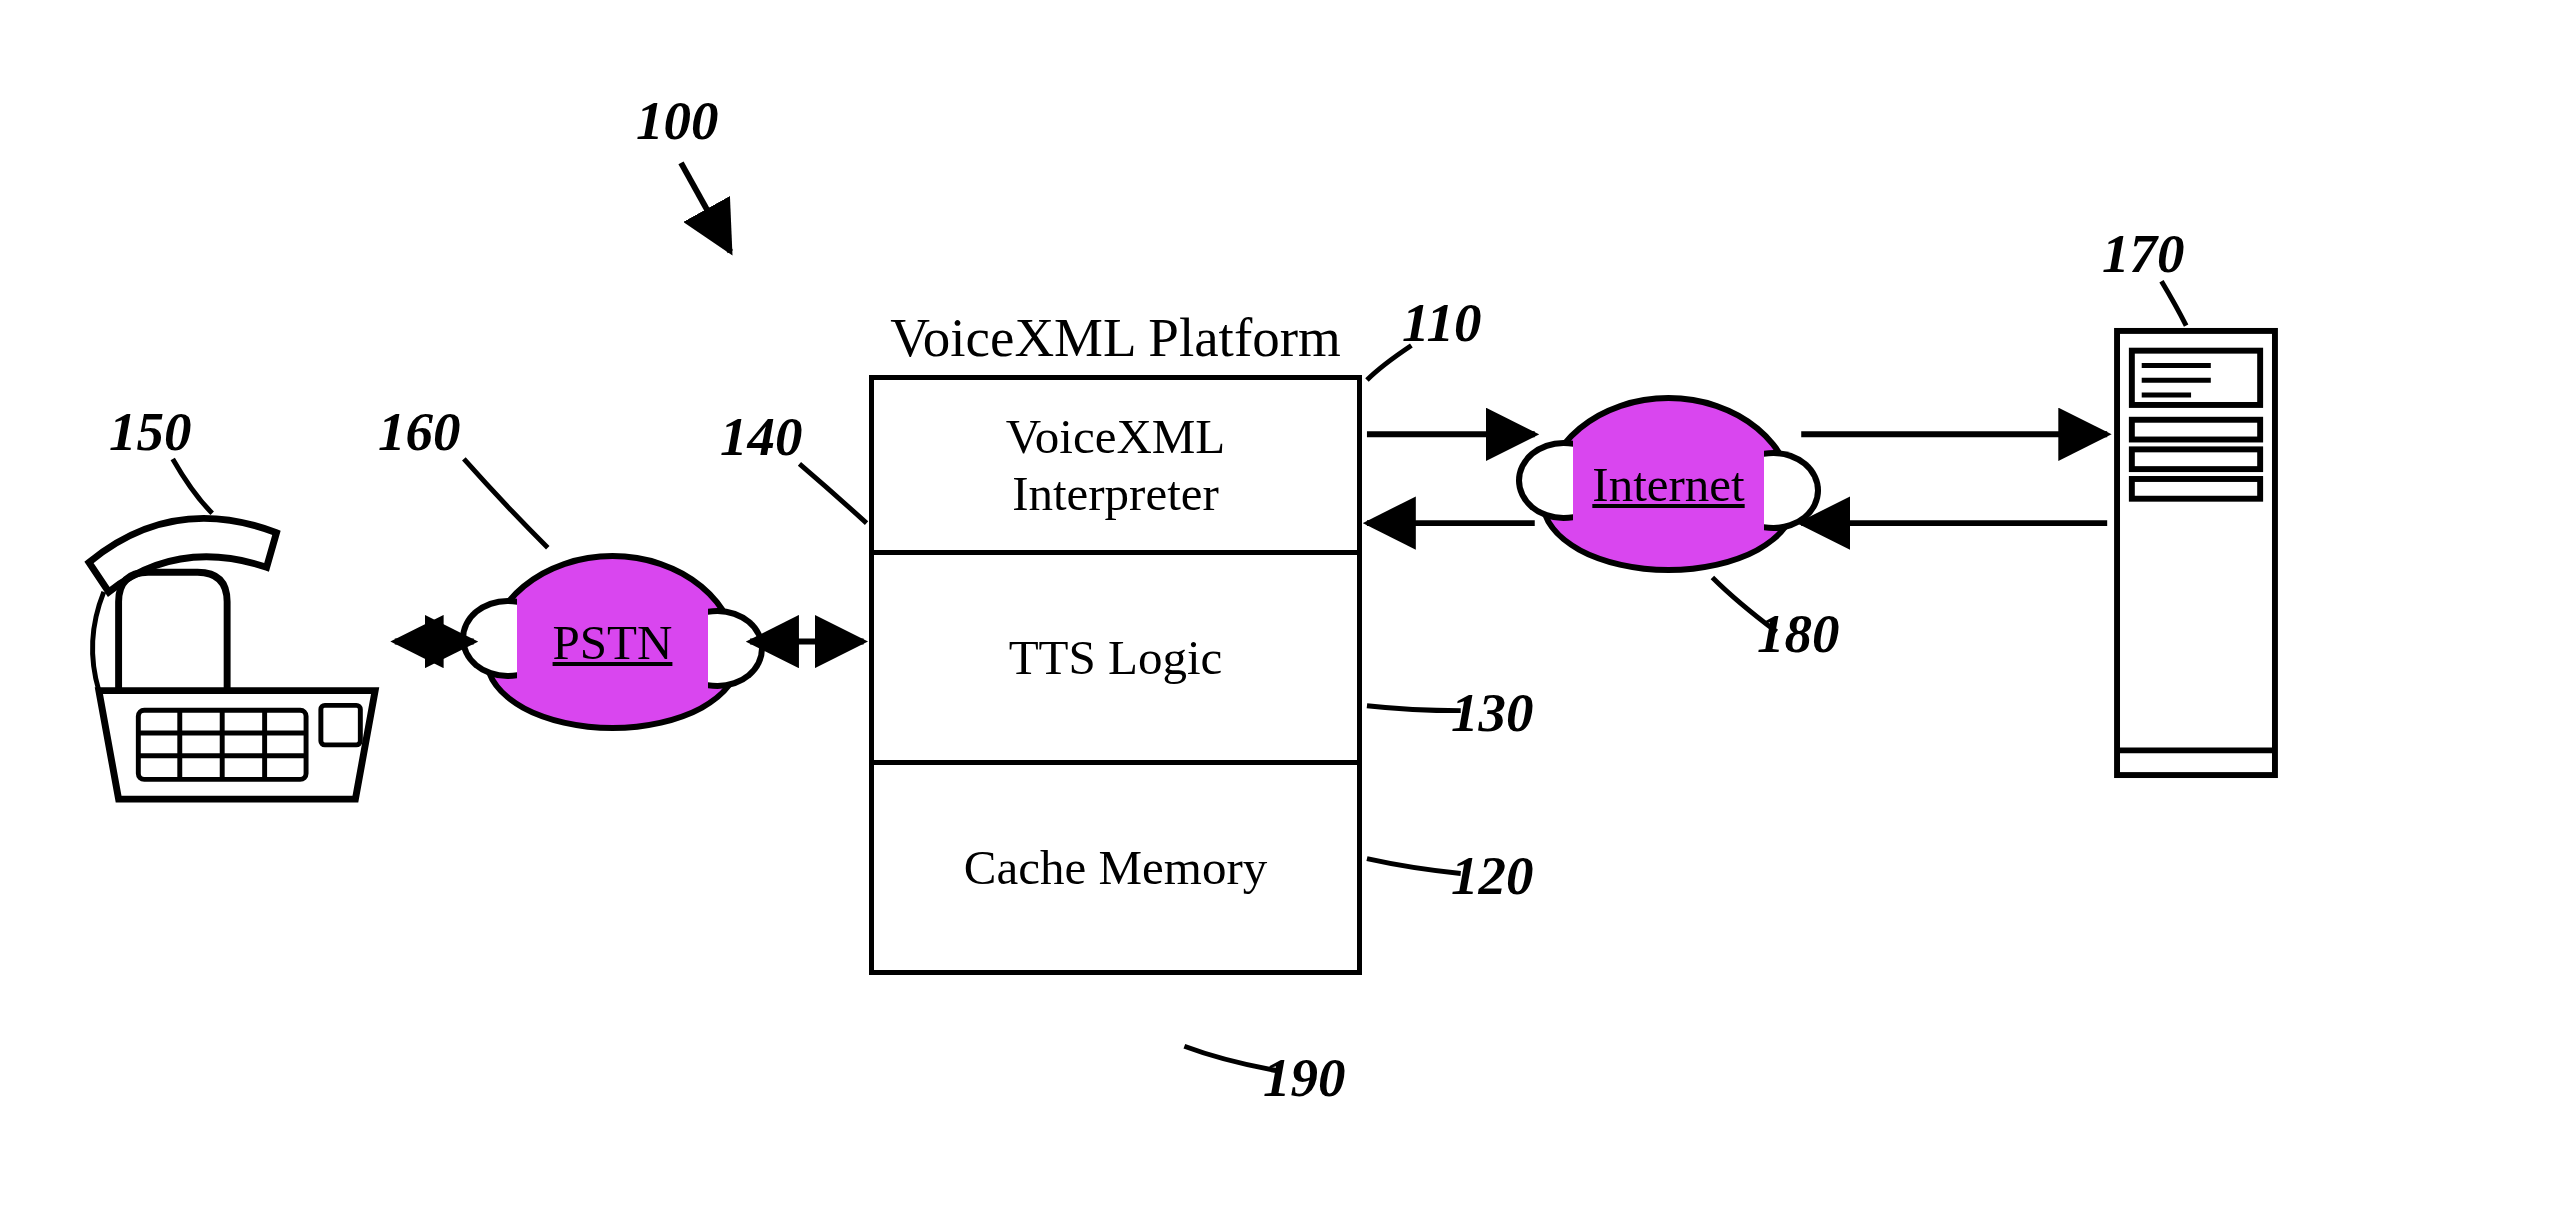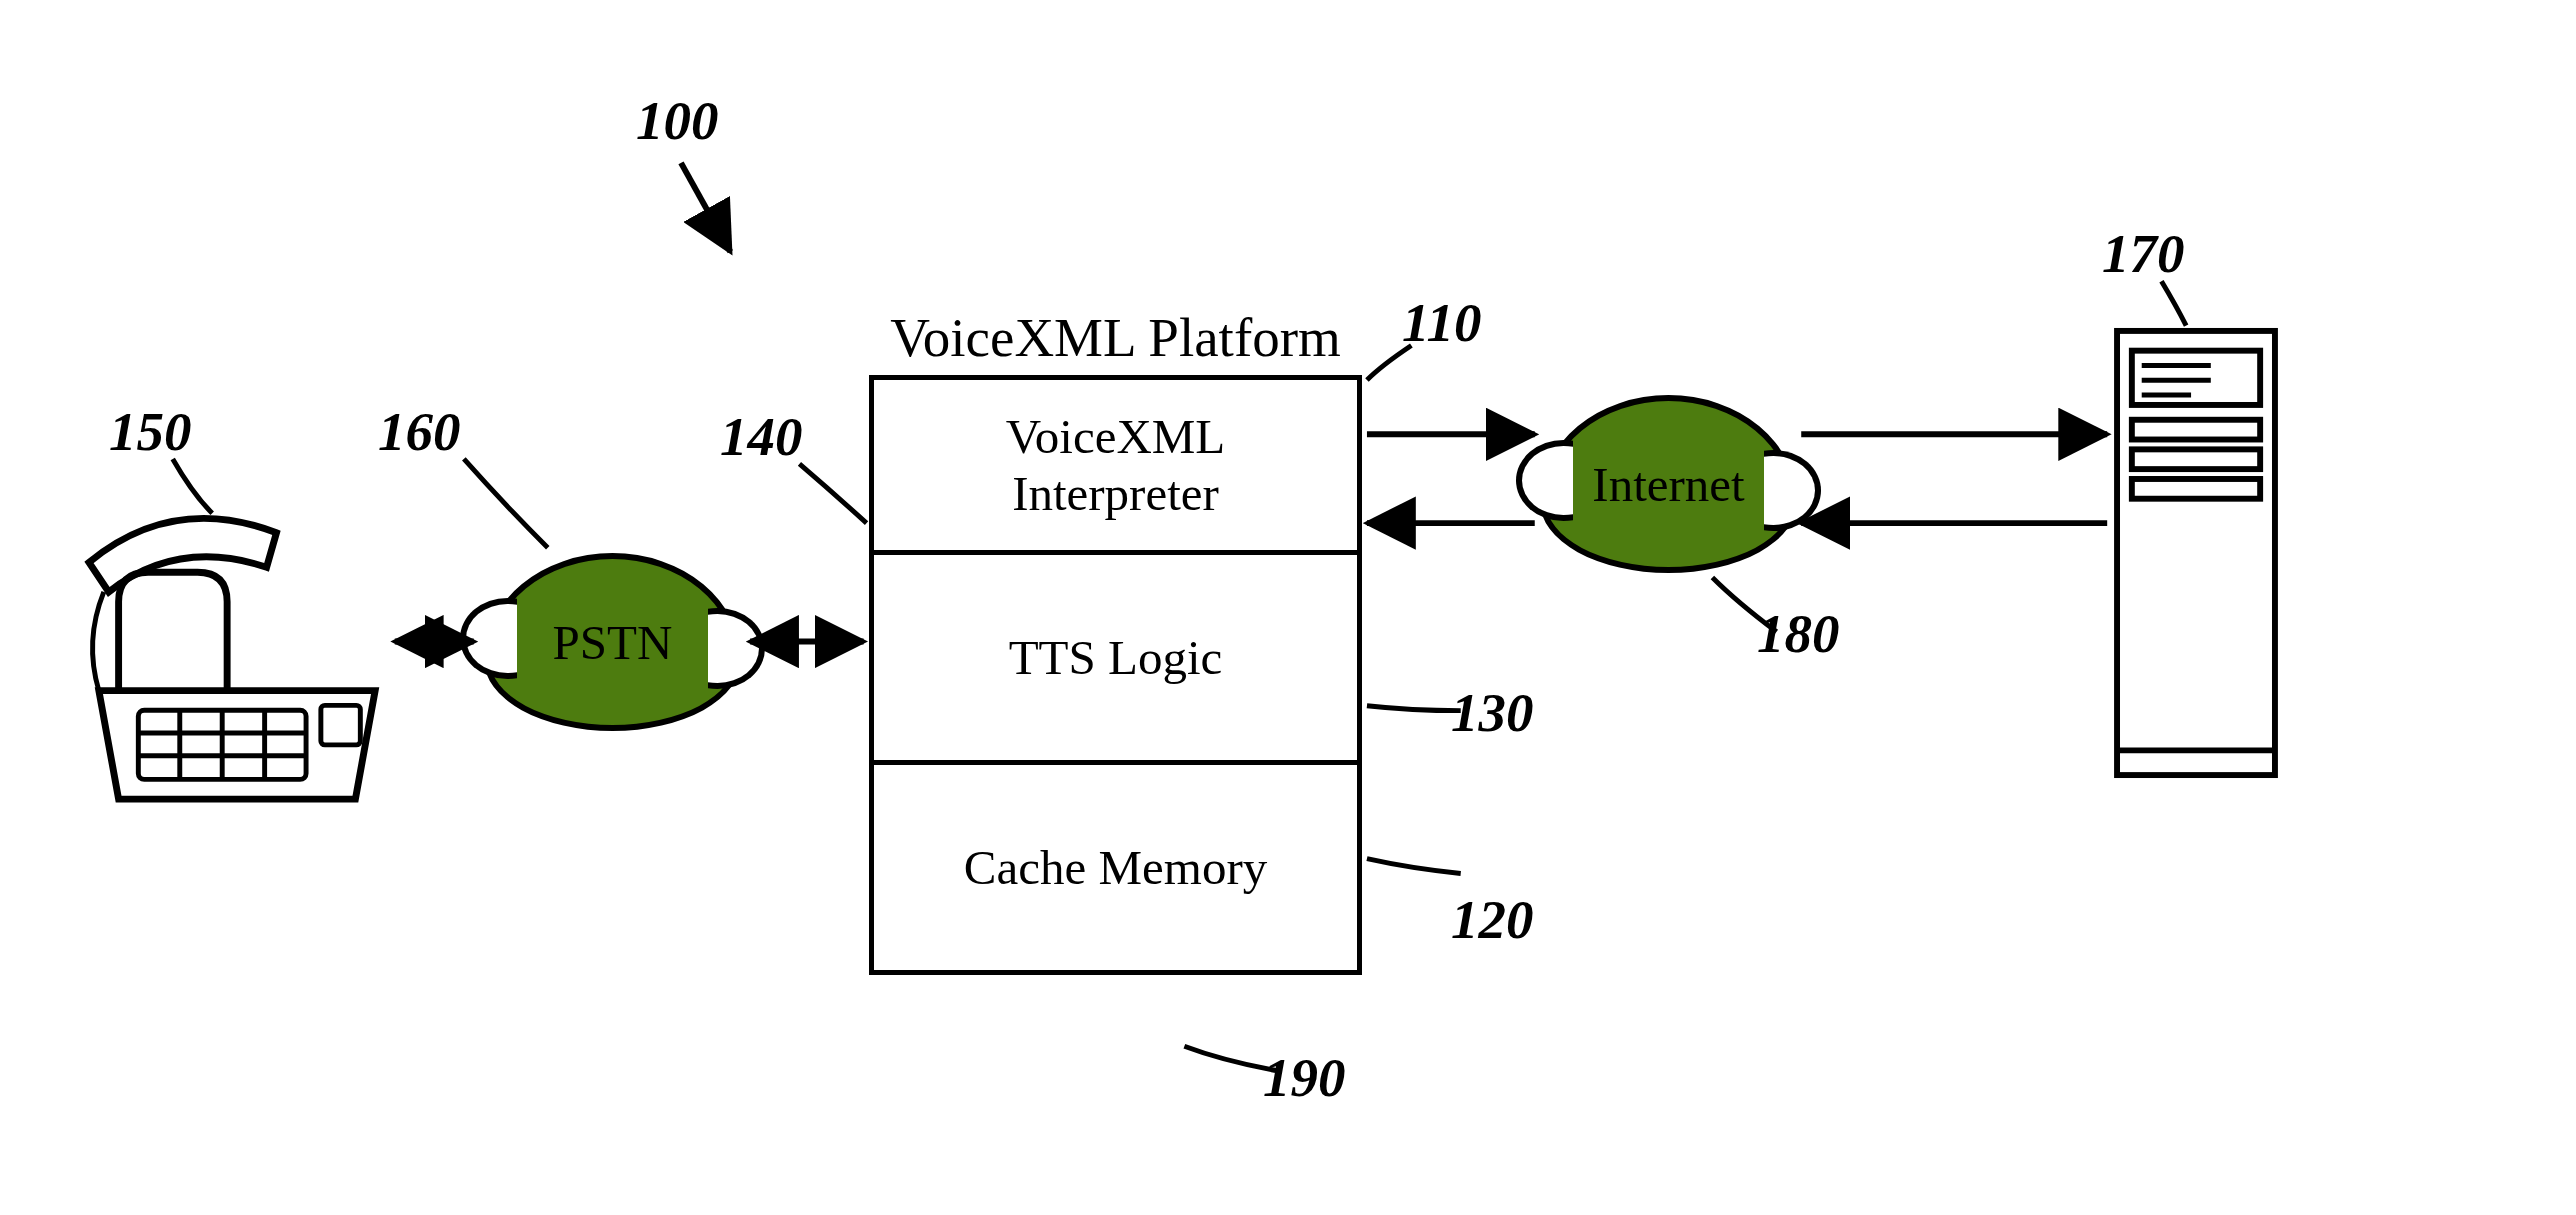--- a/index.html
+++ b/index.html
@@ -36,24 +36,25 @@
     padding: 28px 8px;
   }
   .platform .row.single { padding: 74px 10px; }
   .platform .row:last-child { border-bottom: none; }
 
   
   .cloud {
     position: absolute;
     border: 6px solid #000;
     border-radius: 50% 50% 50% 50% / 60% 60% 40% 40%;
-    background: #4d7c0f;
+    background: #d946ef;
     text-align: center;
     display: flex; align-items: center; justify-content: center;
     font-size: 49px;
+    text-decoration: underline;
   }
   .cloud.pstn { left: 484px; top: 553px; width: 257px; height: 178px; }
   .cloud.internet { left: 1540px; top: 395px; width: 257px; height: 178px; }
   
   .cloud::before, .cloud::after {
     content: ""; position: absolute; border: 6px solid #000; background: #fff; border-radius: 50%;
   }
   .cloud::before { width: 89px; height: 69px; left: -30px; top: 39px; clip-path: inset(0 40% 0 0); border-right: none; }
   .cloud::after  { width: 89px; height: 69px; right: -30px; top: 49px; clip-path: inset(0 0 0 40%); border-left: none; }
 
@@ -138,21 +139,21 @@
         <line x1="5" y1="430" x2="165" y2="430"></line>
       </g>
     </svg>
   </div>
 
   <div class="ref" style="left:109px; top:400px;">150</div>
   <div class="ref" style="left:378px; top:400px;">160</div>
   <div class="ref" style="left:720px; top:405px;">140</div>
   <div class="ref" style="left:1402px; top:291px;font-family:Liberation Serif, serif;">110</div>
   <div class="ref" style="left:1451px; top:681px;">130</div>
-  <div class="ref" style="left:1451px; top:888px;">120</div>
+  <div class="ref" style="left:1451px; top:844px;">120</div>
   <div class="ref" style="left:1263px; top:1046px;">190</div>
   <div class="ref" style="left:1757px; top:602px;">180</div>
   <div class="ref" style="left:2102px; top:222px;">170</div>
 
   <svg class="overlay" viewBox="0 0 2610 1232" width="2576" height="1216">
     <defs>
       <marker id="ah" viewBox="0 0 12 12" refX="11" refY="6" markerWidth="9" markerHeight="9" orient="auto">
         <path d="M0 0 L12 6 L0 12 Z" fill="#000"></path>
       </marker>
       <marker id="ah2" viewBox="0 0 12 12" refX="1" refY="6" markerWidth="9" markerHeight="9" orient="auto">

